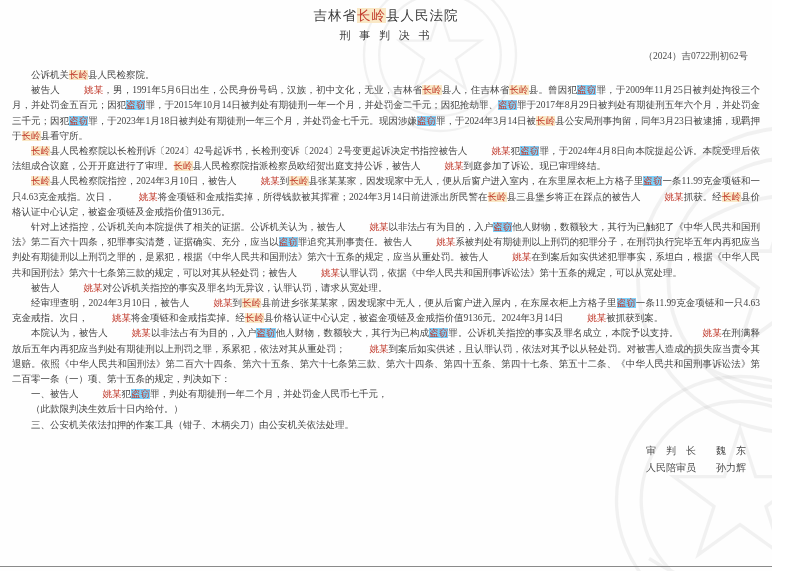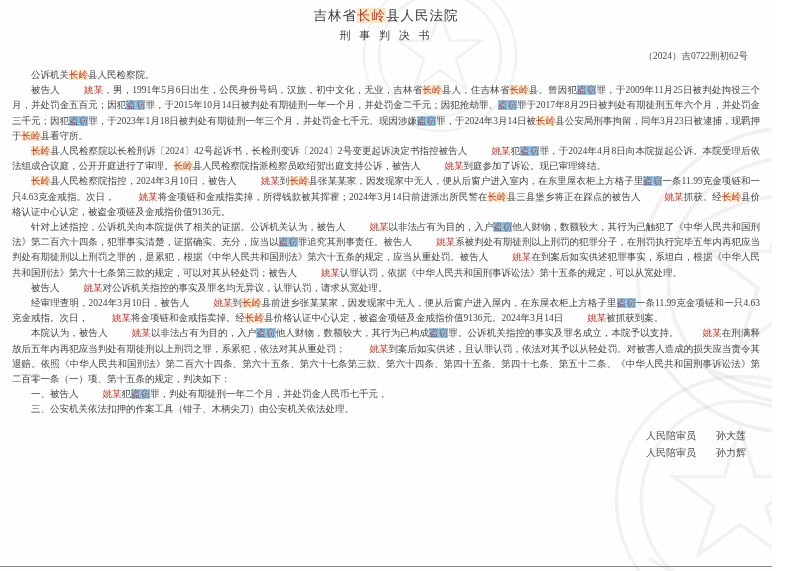--- a/index.html
+++ b/index.html
@@ -101,26 +101,27 @@
     <div class="doc-body">
         <div class="para"><span>公诉机关</span><span class="hl-place">长岭</span><span>县人民检察院。</span></div>
         <div class="para"><span>被告人</span><span class="hl-name">姚某</span><span>，男，1991年5月6日出生，公民身份号码，汉族，初中文化，无业，吉林省</span><span class="hl-place">长岭</span><span>县人，住吉林省</span><span class="hl-place">长岭</span><span>县。曾因犯</span><span class="hl-crime">盗窃</span><span>罪，于2009年11月25日被判处拘役三个月，并处罚金五百元；因犯</span><span class="hl-crime">盗窃</span><span>罪，于2015年10月14日被判处有期徒刑一年一个月，并处罚金二千元；因犯抢劫罪、</span><span class="hl-crime">盗窃</span><span>罪于2017年8月29日被判处有期徒刑五年六个月，并处罚金三千元；因犯</span><span class="hl-crime">盗窃</span><span>罪，于2023年1月18日被判处有期徒刑一年三个月，并处罚金七千元。现因涉嫌</span><span class="hl-crime">盗窃</span><span>罪，于2024年3月14日被</span><span class="hl-place">长岭</span><span>县公安局刑事拘留，同年3月23日被逮捕，现羁押于</span><span class="hl-place">长岭</span><span>县看守所。</span></div>
         <div class="para"><span class="hl-place">长岭</span><span>县人民检察院以长检刑诉〔2024〕42号起诉书，长检刑变诉〔2024〕2号变更起诉决定书指控被告人</span><span class="hl-name">姚某</span><span>犯</span><span class="hl-crime">盗窃</span><span>罪，于2024年4月8日向本院提起公诉。本院受理后依法组成合议庭，公开开庭进行了审理。</span><span class="hl-place">长岭</span><span>县人民检察院指派检察员欧绍贺出庭支持公诉，被告人</span><span class="hl-name">姚某</span><span>到庭参加了诉讼。现已审理终结。</span></div>
         <div class="para"><span class="hl-place">长岭</span><span>县人民检察院指控，2024年3月10日，被告人</span><span class="hl-name">姚某</span><span>到</span><span class="hl-place">长岭</span><span>县张某某家，因发现家中无人，便从后窗户进入室内，在东里屋衣柜上方格子里</span><span class="hl-crime">盗窃</span><span>一条11.99克金项链和一只4.63克金戒指。次日，</span><span class="hl-name">姚某</span><span>将金项链和金戒指卖掉，所得钱款被其挥霍；2024年3月14日前进派出所民警在</span><span class="hl-place">长岭</span><span>县三县堡乡将正在踩点的被告人</span><span class="hl-name">姚某</span><span>抓获。经</span><span class="hl-place">长岭</span><span>县价格认证中心认定，被盗金项链及金戒指价值9136元。</span></div>
         <div class="para"><span>针对上述指控，公诉机关向本院提供了相关的证据。公诉机关认为，被告人</span><span class="hl-name">姚某</span><span>以非法占有为目的，入户</span><span class="hl-crime">盗窃</span><span>他人财物，数额较大，其行为已触犯了《中华人民共和国刑法》第二百六十四条，犯罪事实清楚，证据确实、充分，应当以</span><span class="hl-crime">盗窃</span><span>罪追究其刑事责任。被告人</span><span class="hl-name">姚某</span><span>系被判处有期徒刑以上刑罚的犯罪分子，在刑罚执行完毕五年内再犯应当判处有期徒刑以上刑罚之罪的，是累犯，根据《中华人民共和国刑法》第六十五条的规定，应当从重处罚。被告人</span><span class="hl-name">姚某</span><span>在到案后如实供述犯罪事实，系坦白，根据《中华人民共和国刑法》第六十七条第三款的规定，可以对其从轻处罚；被告人</span><span class="hl-name">姚某</span><span>认罪认罚，依据《中华人民共和国刑事诉讼法》第十五条的规定，可以从宽处理。</span></div>
         <div class="para"><span>被告人</span><span class="hl-name">姚某</span><span>对公诉机关指控的事实及罪名均无异议，认罪认罚，请求从宽处理。</span></div>
         <div class="para"><span>经审理查明，2024年3月10日，被告人</span><span class="hl-name">姚某</span><span>到</span><span class="hl-place">长岭</span><span>县前进乡张某某家，因发现家中无人，便从后窗户进入屋内，在东屋衣柜上方格子里</span><span class="hl-crime">盗窃</span><span>一条11.99克金项链和一只4.63克金戒指。次日，</span><span class="hl-name">姚某</span><span>将金项链和金戒指卖掉。经</span><span class="hl-place">长岭</span><span>县价格认证中心认定，被盗金项链及金戒指价值9136元。2024年3月14日</span><span class="hl-name">姚某</span><span>被抓获到案。</span></div>
         <div class="para"><span>本院认为，被告人</span><span class="hl-name">姚某</span><span>以非法占有为目的，入户</span><span class="hl-crime">盗窃</span><span>他人财物，数额较大，其行为已构成</span><span class="hl-crime">盗窃</span><span>罪。公诉机关指控的事实及罪名成立，本院予以支持。</span><span class="hl-name">姚某</span><span>在刑满释放后五年内再犯应当判处有期徒刑以上刑罚之罪，系累犯，依法对其从重处罚；</span><span class="hl-name">姚某</span><span>到案后如实供述，且认罪认罚，依法对其予以从轻处罚。对被害人造成的损失应当责令其退赔。依照《中华人民共和国刑法》第二百六十四条、第六十五条、第六十七条第三款、第六十四条、第四十五条、第四十七条、第五十二条、《中华人民共和国刑事诉讼法》第二百零一条（一）项、第十五条的规定，判决如下：</span></div>
         <div class="para"><span>一、被告人</span><span class="hl-name">姚某</span><span>犯</span><span class="hl-crime">盗窃</span><span>罪，判处有期徒刑一年二个月，并处罚金人民币七千元，</span></div>
+        <div class="para"><span>（此款限判决生效后十日内给付。）</span></div>
         <div class="para"><span>三、公安机关依法扣押的作案工具（钳子、木柄尖刀）由公安机关依法处理。</span></div>
       </div>
 
     <div class="signature">
       <div>
-          <div>人民陪审员　　孙大莲</div>
+          <div>审　判　长　　魏　东</div>
           <div>人民陪审员　　孙力辉</div>
         </div>
 
     </div>
   </div>
 
   <div class="page-bottom-line"></div>
 </div>
 
 </body></html>

